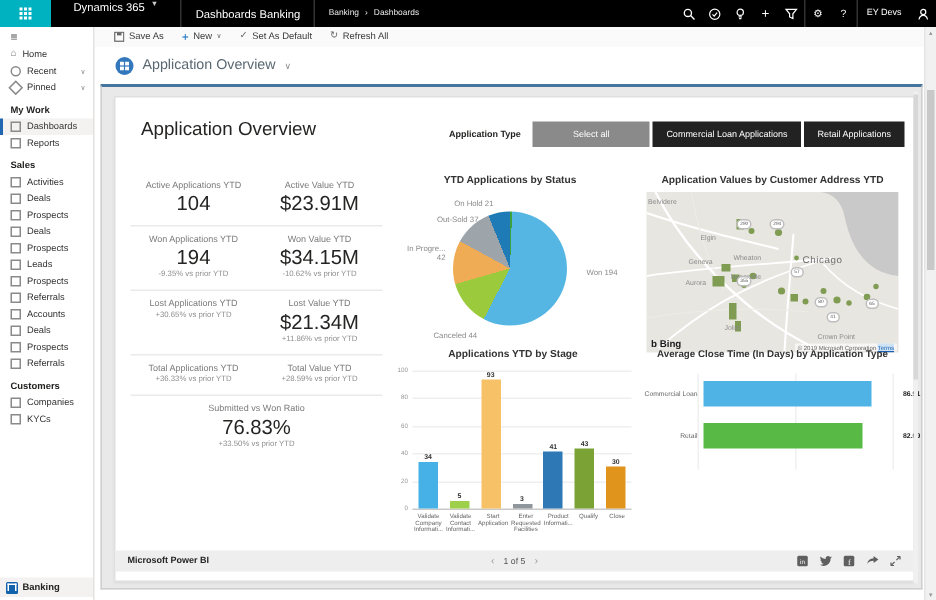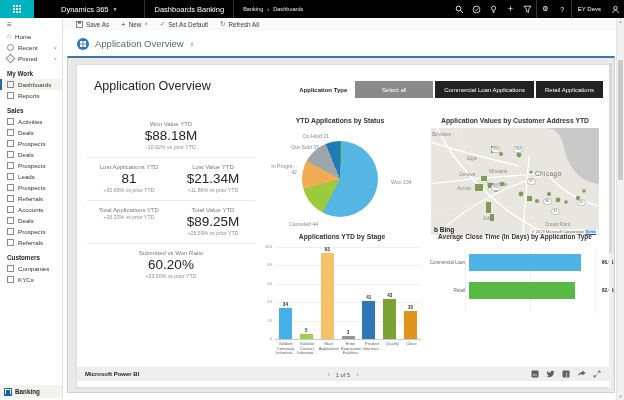--- a/index.html
+++ b/index.html
@@ -4,21 +4,21 @@
 <style>
   html,body{margin:0;padding:0;background:#fff;}
   .screen{position:relative;width:624px;height:400px;overflow:hidden;background:#fff;
     font-family:"Liberation Sans",sans-serif;-webkit-font-smoothing:antialiased;}
   i,em{font-style:normal;}
   
   .topbar{position:absolute;left:0;top:0;width:624px;height:18px;background:#000;color:#fff;display:flex;align-items:stretch;z-index:30;}
   .waffle{width:34px;background:#00B2C0;display:flex;align-items:center;justify-content:center;cursor:pointer;}
   .waffle-grid{display:grid;grid-template-columns:repeat(3,2px);grid-template-rows:repeat(3,2px);gap:1px;}
   .waffle-grid i{background:#fff;}
-  .tb-brand{display:flex;align-items:center;gap:4px;padding:0 27px;font-size:7.5px;}
+  .tb-brand{display:flex;align-items:flex-start;gap:4px;padding:0 15px;font-size:7.5px;}
   .tb-chev{font-size:5px;color:#ccc;}
   .tb-app{display:flex;align-items:center;padding:0 9px;font-size:7.5px;border-left:1px solid #333;border-right:1px solid #333;}
   .tb-crumb{display:flex;align-items:center;gap:4px;padding:0 9px;font-size:5.6px;color:#e8e8e8;}
   .tb-right{margin-left:auto;display:flex;align-items:center;}
   .tb-ico{width:17px;height:18px;display:flex;align-items:center;justify-content:center;color:#fff;font-size:7px;cursor:pointer;}
   .tb-sep{width:1px;height:18px;background:#333;}
   .tb-user{font-size:6px;padding:0 6px;white-space:nowrap;}
   
   .cmdbar{position:absolute;left:62px;top:18px;right:7px;height:13px;background:#FAFAFA;border-bottom:1px solid #F0F0F0;display:flex;align-items:center;padding-left:8px;font-size:6.3px;color:#3b3b3b;z-index:5;}
   .cmd{display:flex;align-items:center;gap:3px;padding:0 6px;cursor:pointer;}
@@ -322,52 +322,65 @@
       <div class="slicer">
         <span class="slicer-label">Application Type</span>
         <span class="slicer-btn sel">Select all</span>
         <span class="slicer-btn dark">Commercial Loan Applications</span>
         <span class="slicer-btn dark">Retail Applications</span>
       </div>
 
       <div class="kpis">
         <div class="kpi-row">
           <div class="kpi">
+            <div class="kpi-label">Active Applications YTD</div>
+            <div class="kpi-value">104</div>
+          </div>
+          <div class="kpi">
+            <div class="kpi-label">Active Value YTD</div>
+            <div class="kpi-value">$23.91M</div>
+          </div>
+        </div>
+        <div class="kpi-row">
+          <div class="kpi">
+            <div class="kpi-label">Won Applications YTD</div>
+            <div class="kpi-value">194</div>
+            <div class="kpi-delta">-9.35% vs prior YTD</div>
+          </div>
+          <div class="kpi">
             <div class="kpi-label">Won Value YTD</div>
-            <div class="kpi-value">$88.18M</div>
+            <div class="kpi-value">$34.15M</div>
             <div class="kpi-delta">-10.62% vs prior YTD</div>
           </div>
         </div>
         <div class="kpi-row">
           <div class="kpi">
             <div class="kpi-label">Lost Applications YTD</div>
-            <div class="kpi-value">81</div>
             <div class="kpi-delta">+30.65% vs prior YTD</div>
           </div>
           <div class="kpi">
             <div class="kpi-label">Lost Value YTD</div>
             <div class="kpi-value">$21.34M</div>
             <div class="kpi-delta">+11.86% vs prior YTD</div>
           </div>
         </div>
         <div class="kpi-row">
           <div class="kpi">
             <div class="kpi-label">Total Applications YTD</div>
             <div class="kpi-delta">+36.33% vs prior YTD</div>
           </div>
           <div class="kpi">
             <div class="kpi-label">Total Value YTD</div>
-            <div class="kpi-value">$89.25M</div>
             <div class="kpi-delta">+28.59% vs prior YTD</div>
           </div>
         </div>
         <div class="kpi-row last">
           <div class="kpi">
             <div class="kpi-label">Submitted vs Won Ratio</div>
-            <div class="kpi-value">60.20%</div>
+            <div class="kpi-value">76.83%</div>
             <div class="kpi-delta">+33.50% vs prior YTD</div>
           </div>
         </div>
       </div>
 
       <div class="pie-panel">
         <div class="panel-title">YTD Applications by Status</div>
         <div class="pie" style="background: conic-gradient(rgb(61, 162, 61) 0deg, rgb(61, 162, 61) 2.11765deg, rgb(85, 182, 227) 2.11765deg, rgb(85, 182, 227) 207.529deg, rgb(155, 203, 60) 207.529deg, rgb(155, 203, 60) 254.118deg, rgb(240, 172, 85) 254.118deg, rgb(240, 172, 85) 298.588deg, rgb(157, 164, 170) 298.588deg, rgb(157, 164, 170) 337.765deg, rgb(30, 123, 181) 337.765deg, rgb(30, 123, 181) 360deg);"></div>
         <span class="pie-lab" style="right:96px;top:16px;">On Hold 21</span>
         <span class="pie-lab" style="right:106px;top:27px;">Out-Sold 37</span>

